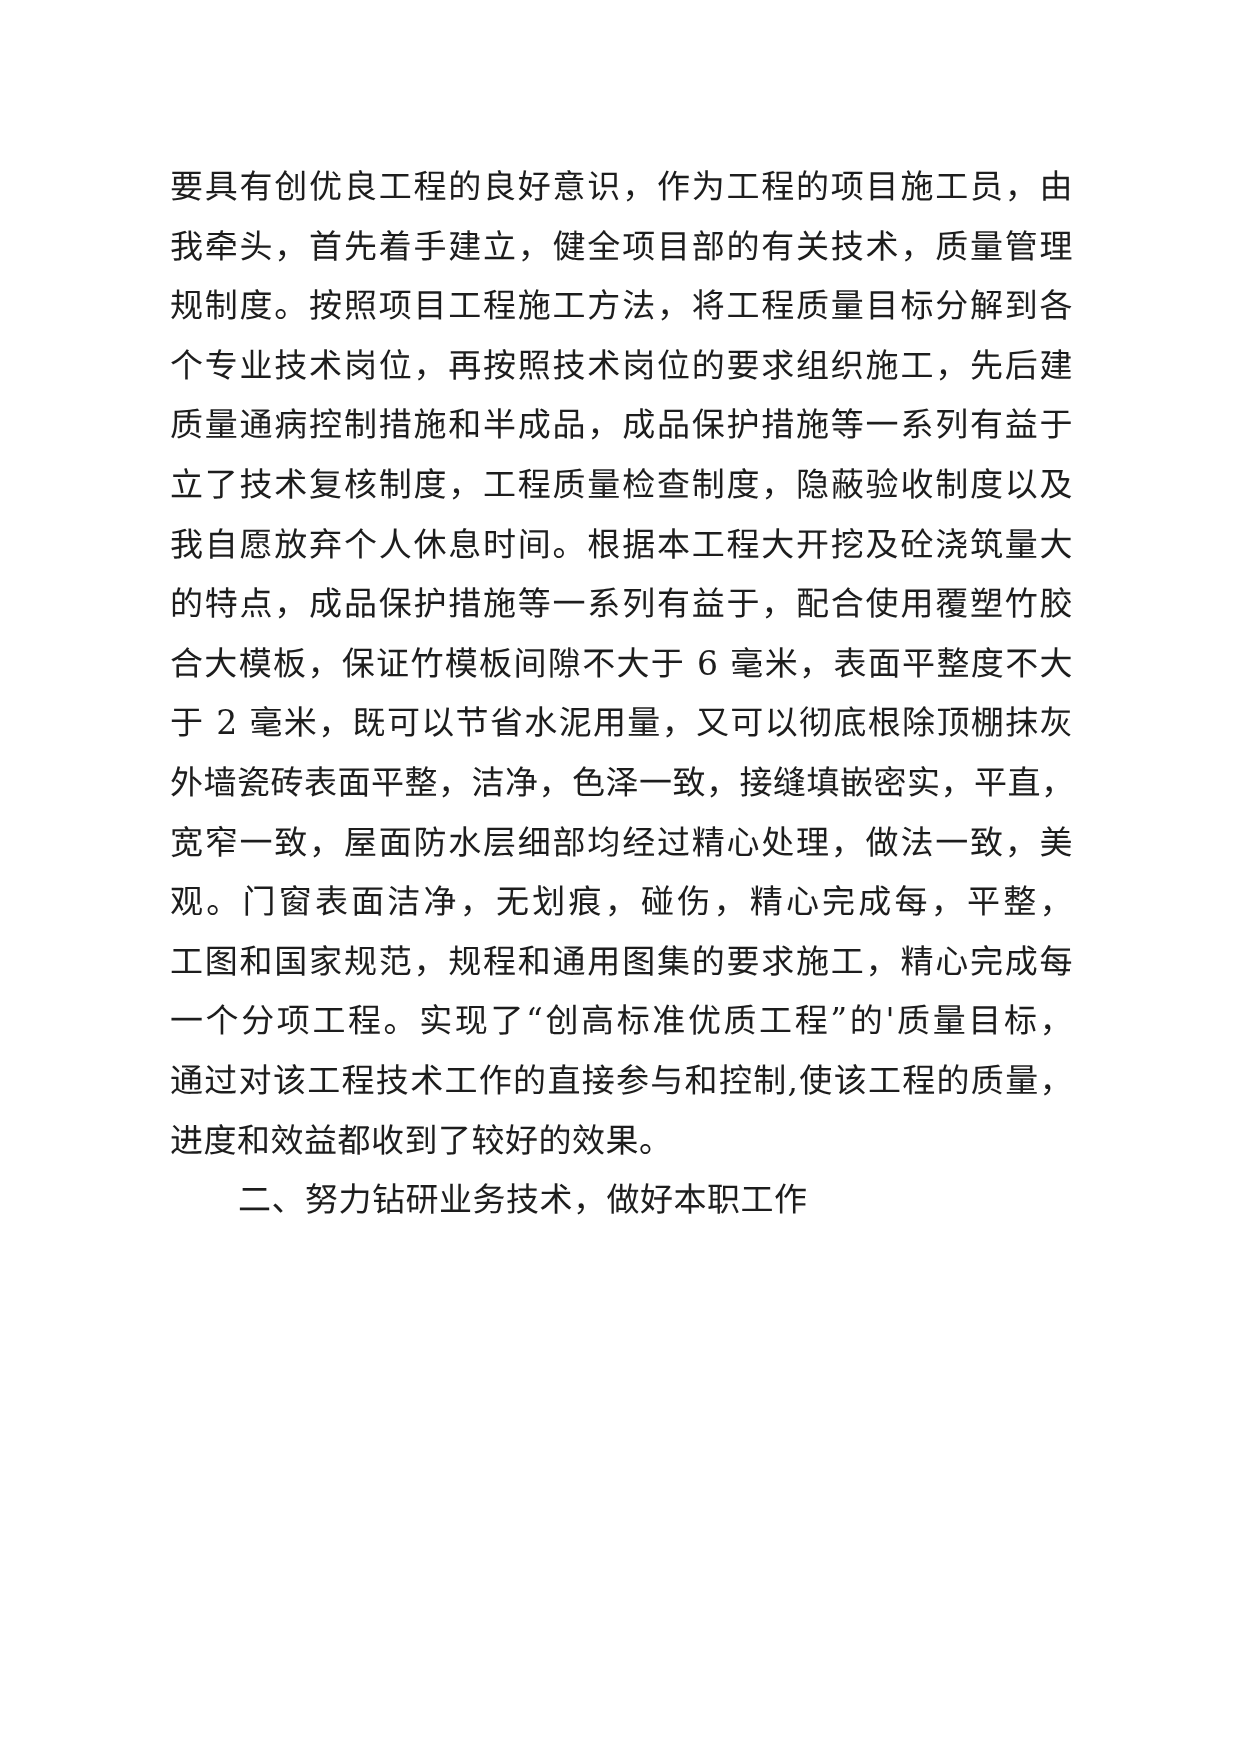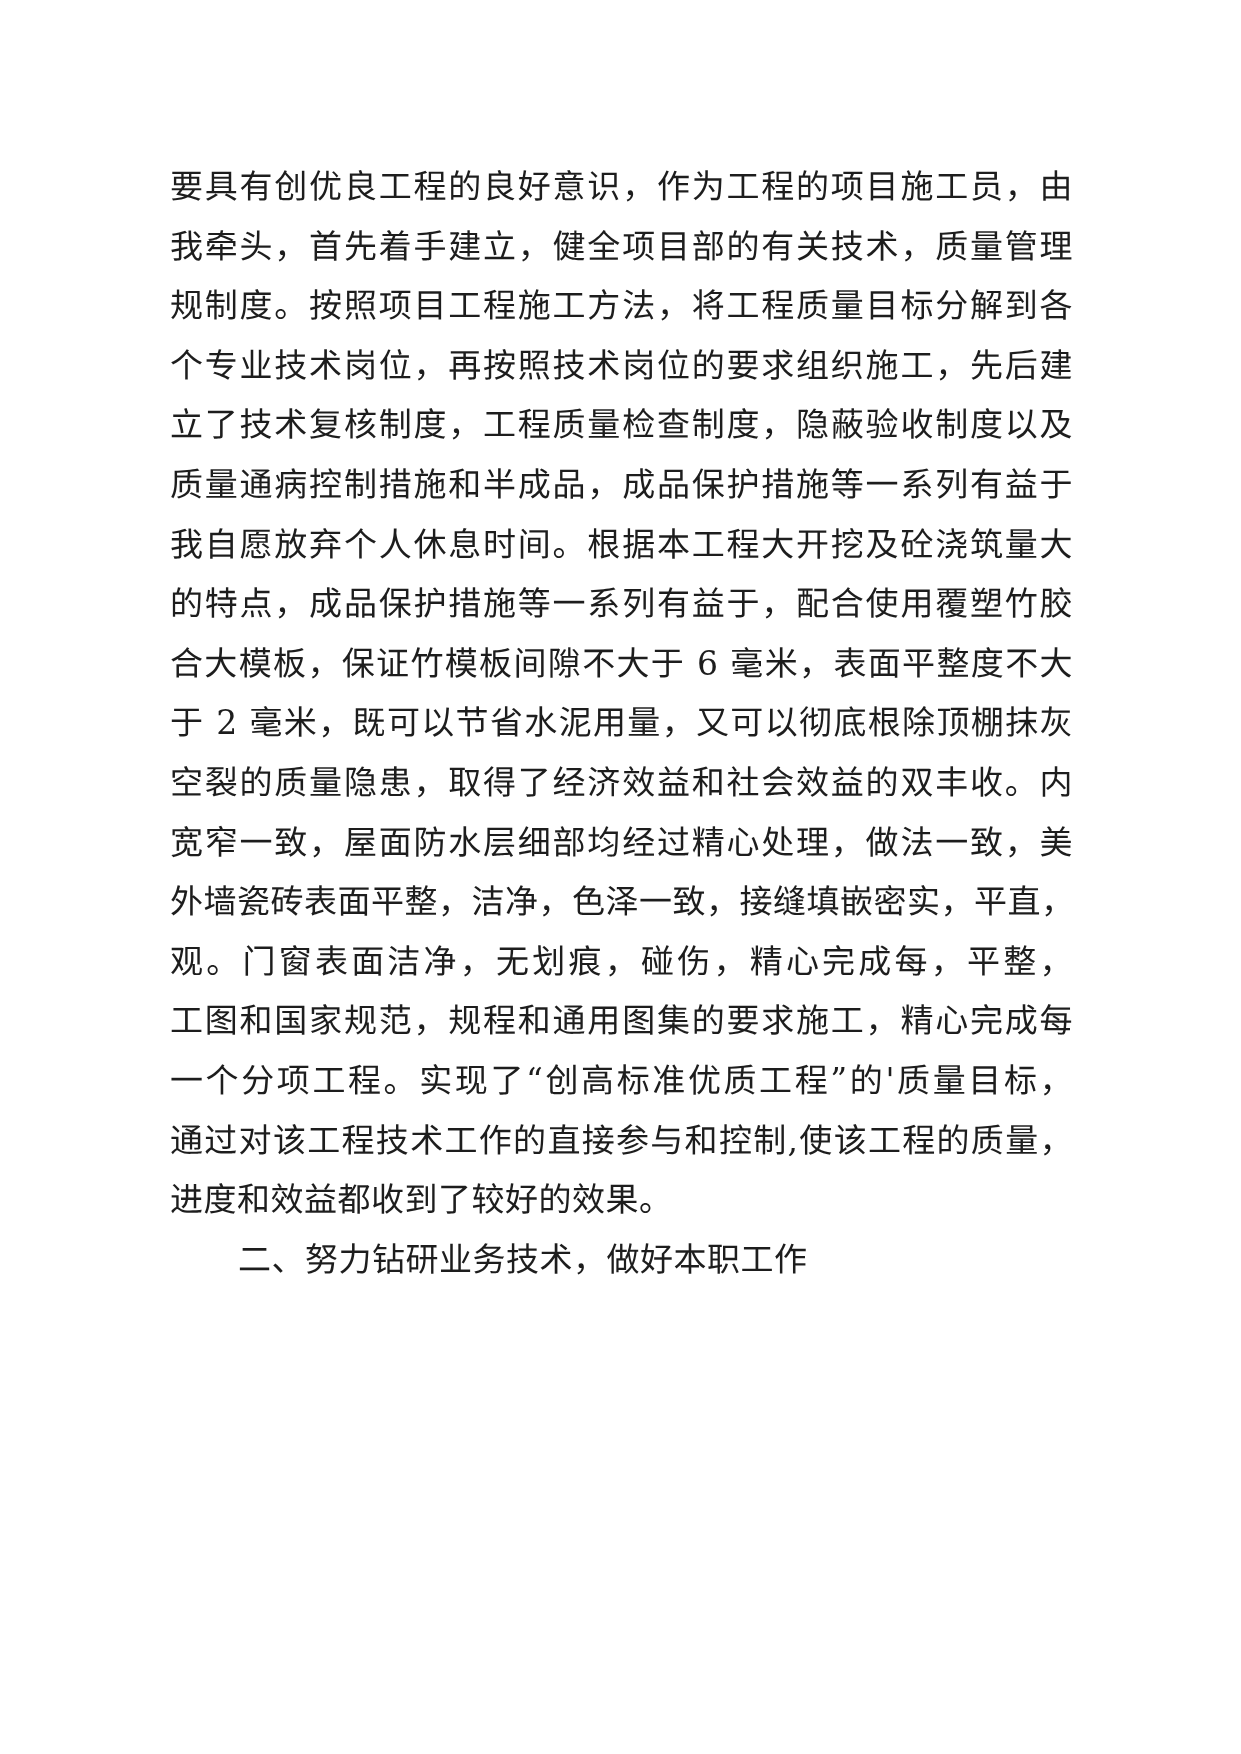--- a/index.html
+++ b/index.html
@@ -47,29 +47,28 @@
 </head>
 <body>
 
 <div class="page" style="background: rgb(255, 255, 255);">
   <div class="text-block" style="color: rgb(29, 29, 29);">
       <div class="para">
         <div class="line">要具有创优良工程的良好意识，作为工程的项目施工员，由</div>
         <div class="line">我牵头，首先着手建立，健全项目部的有关技术，质量管理</div>
         <div class="line">规制度。按照项目工程施工方法，将工程质量目标分解到各</div>
         <div class="line">个专业技术岗位，再按照技术岗位的要求组织施工，先后建</div>
+        <div class="line">质量通病控制措施和半成品，成品保护措施等一系列有益于</div>
         <div class="line">立了技术复核制度，工程质量检查制度，隐蔽验收制度以及</div>
-        <div class="line">质量通病控制措施和半成品，成品保护措施等一系列有益于</div>
         <div class="line">我自愿放弃个人休息时间。根据本工程大开挖及砼浇筑量大</div>
         <div class="line">的特点，成品保护措施等一系列有益于，配合使用覆塑竹胶</div>
         <div class="line">合大模板，保证竹模板间隙不大于 6 毫米，表面平整度不大</div>
         <div class="line">于 2 毫米，既可以节省水泥用量，又可以彻底根除顶棚抹灰</div>
-        <div class="line">空裂的质量隐患，取得了经济效益和社会效益的双丰收。内</div>
+        <div class="line">外墙瓷砖表面平整，洁净，色泽一致，接缝填嵌密实，平直，</div>
         <div class="line">宽窄一致，屋面防水层细部均经过精心处理，做法一致，美</div>
-        <div class="line">外墙瓷砖表面平整，洁净，色泽一致，接缝填嵌密实，平直，</div>
         <div class="line">观。门窗表面洁净，无划痕，碰伤，精心完成每，平整，</div>
         <div class="line">工图和国家规范，规程和通用图集的要求施工，精心完成每</div>
         <div class="line">一个分项工程。实现了“创高标准优质工程”的'质量目标，</div>
         <div class="line">通过对该工程技术工作的直接参与和控制,使该工程的质量，</div>
         <div class="line no-justify">进度和效益都收到了较好的效果。</div>
       </div>
       <div class="para">
         <div class="line no-justify indent">二、努力钻研业务技术，做好本职工作</div>
       </div>
     </div>

